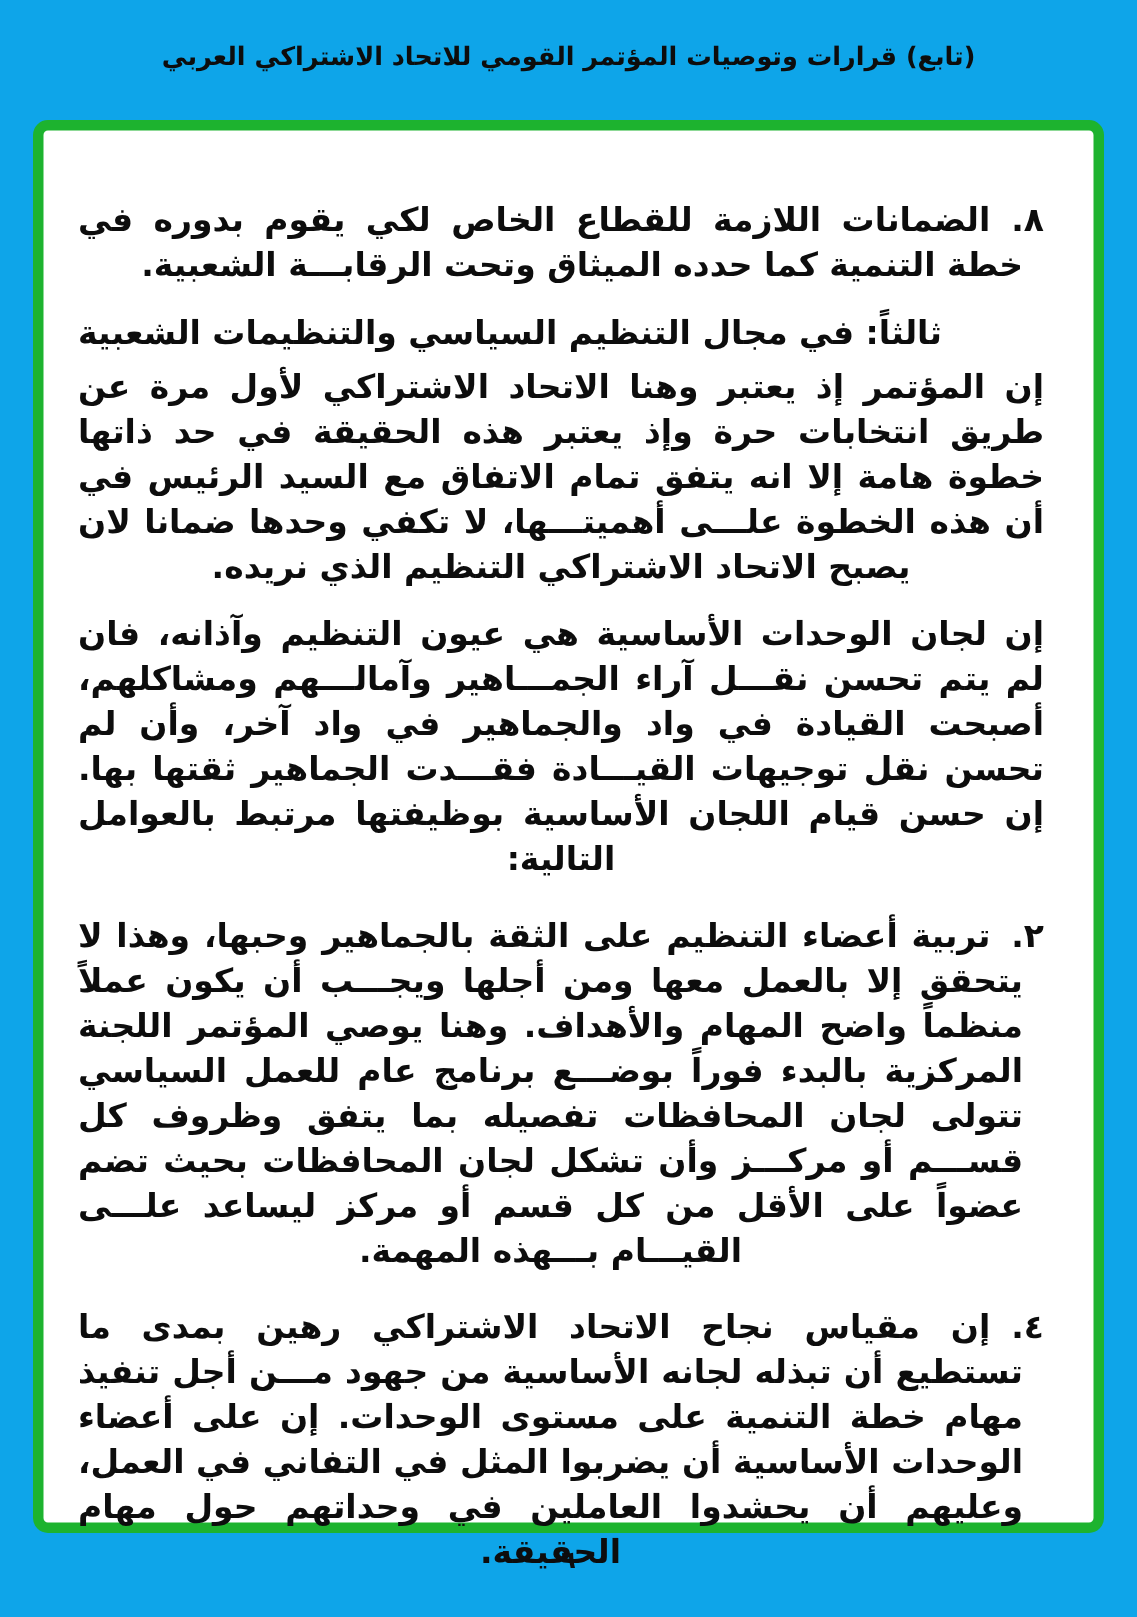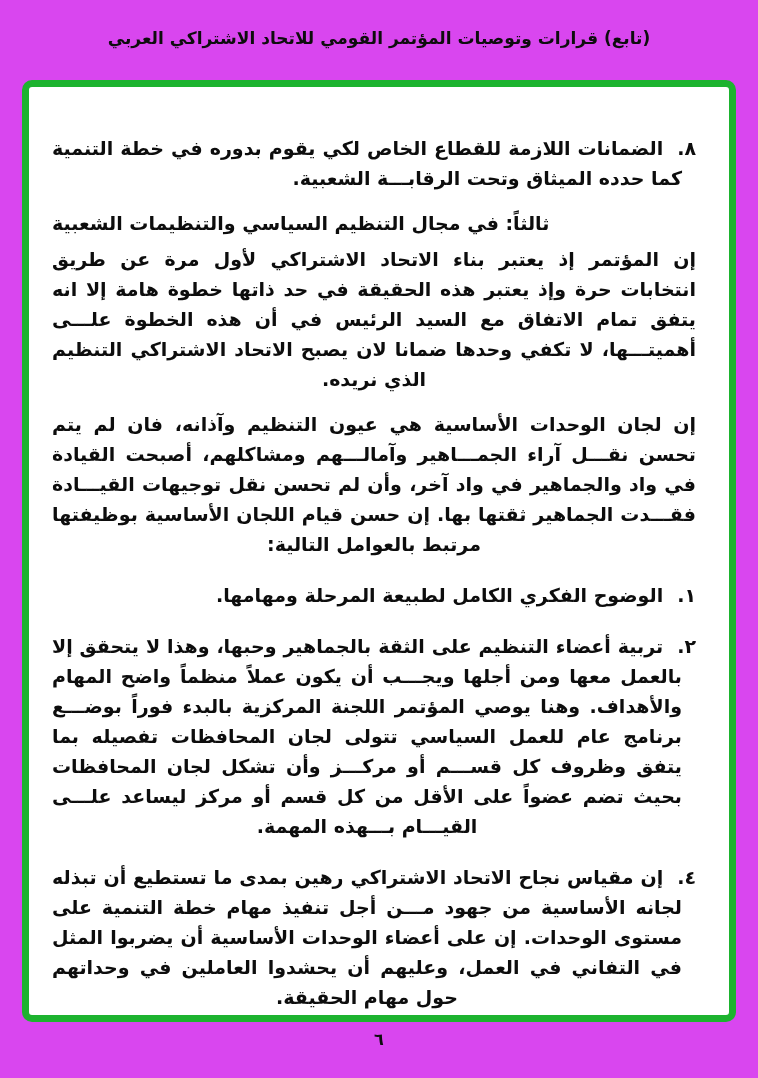--- a/index.html
+++ b/index.html
@@ -4,21 +4,21 @@
 <style>
   html, body {
     margin: 0;
     padding: 0;
     background: #ffffff;
   }
   .page {
     position: relative;
     width: 758px;
     height: 1078px;
-    background: #d946ef;
+    background: #0ea5e9;
     overflow: hidden;
     font-family: "DejaVu Sans", sans-serif;
     color: #0d0d0d;
   }
   .page-header {
     position: absolute;
     top: 26px;
     left: 0;
     width: 100%;
     text-align: center;
@@ -45,21 +45,21 @@
     width: 644px;
     padding: 46px 32px 0 22px;
     direction: rtl;
     text-align: justify;
     font-weight: bold;
     font-size: 17px;
     line-height: 30px;
   }
   .frame-content p, .frame-content h2 {
     margin: 0;
-    font-size: 19px;
+    font-size: 22px;
     line-height: 30px;
   }
   .item {
     padding-right: 14px;
     text-indent: -14px;
   }
   .num {
     margin-left: 14px;
     white-space: nowrap;
   }
@@ -91,25 +91,24 @@
   <div class="page-header">(تابع) قرارات وتوصيات المؤتمر القومي للاتحاد الاشتراكي العربي</div>
 
   <div class="green-frame"></div>
 
   <div class="frame-content">
 
     <p class="item mb-md"><span class="num">٨.</span><span>الضمانات اللازمة للقطاع الخاص لكي يقوم بدوره في خطة التنمية كما حدده الميثاق وتحت الرقابـــة الشعبية.</span></p>
 
     <h2 class="section-heading mb-sm">ثالثاً: في مجال التنظيم السياسي والتنظيمات الشعبية</h2>
 
-    <p class="center-last mb-md">إن المؤتمر إذ يعتبر بناء الاتحاد الاشتراكي لأول مرة عن طريق انتخابات حرة وإذ يعتبر هذه الحقيقة في حد ذاتها خطوة هامة إلا انه يتفق تمام الاتفاق مع السيد الرئيس في أن هذه الخطوة علـــى أهميتـــها، لا تكفي وحدها ضمانا لان يصبح الاتحاد الاشتراكي التنظيم الذي نريده.</p>
+    <p class="center-last mb-md">إن المؤتمر إذ يعتبر وهنا الاتحاد الاشتراكي لأول مرة عن طريق انتخابات حرة وإذ يعتبر هذه الحقيقة في حد ذاتها خطوة هامة إلا انه يتفق تمام الاتفاق مع السيد الرئيس في أن هذه الخطوة علـــى أهميتـــها، لا تكفي وحدها ضمانا لان يصبح الاتحاد الاشتراكي التنظيم الذي نريده.</p>
 
     <p class="center-last mb-lg">إن لجان الوحدات الأساسية هي عيون التنظيم وآذانه، فان لم يتم تحسن نقـــل آراء الجمـــاهير وآمالـــهم ومشاكلهم، أصبحت القيادة في واد والجماهير في واد آخر، وأن لم تحسن نقل توجيهات القيـــادة فقـــدت الجماهير ثقتها بها. إن حسن قيام اللجان الأساسية بوظيفتها مرتبط بالعوامل التالية:</p>
 
-    <p class="item mb-lg"><span class="num">١.</span><span>الوضوح الفكري الكامل لطبيعة المرحلة ومهامها.</span></p>
 
     <p class="item center-last mb-lg"><span class="num">٢.</span><span>تربية أعضاء التنظيم على الثقة بالجماهير وحبها، وهذا لا يتحقق إلا بالعمل معها ومن أجلها ويجـــب أن يكون عملاً منظماً واضح المهام والأهداف. وهنا يوصي المؤتمر اللجنة المركزية بالبدء فوراً بوضـــع برنامج عام للعمل السياسي تتولى لجان المحافظات تفصيله بما يتفق وظروف كل قســـم أو مركـــز وأن تشكل لجان المحافظات بحيث تضم عضواً على الأقل من كل قسم أو مركز ليساعد علـــى القيـــام بـــهذه المهمة.</span></p>
 
 
     <p class="item center-last mb-lg"><span class="num">٤.</span><span>إن مقياس نجاح الاتحاد الاشتراكي رهين بمدى ما تستطيع أن تبذله لجانه الأساسية من جهود مـــن أجل تنفيذ مهام خطة التنمية على مستوى الوحدات. إن على أعضاء الوحدات الأساسية أن يضربوا المثل في التفاني في العمل، وعليهم أن يحشدوا العاملين في وحداتهم حول مهام الحقيقة.</span></p>
 
   </div>
 
   <div class="page-number">٦</div>
 

